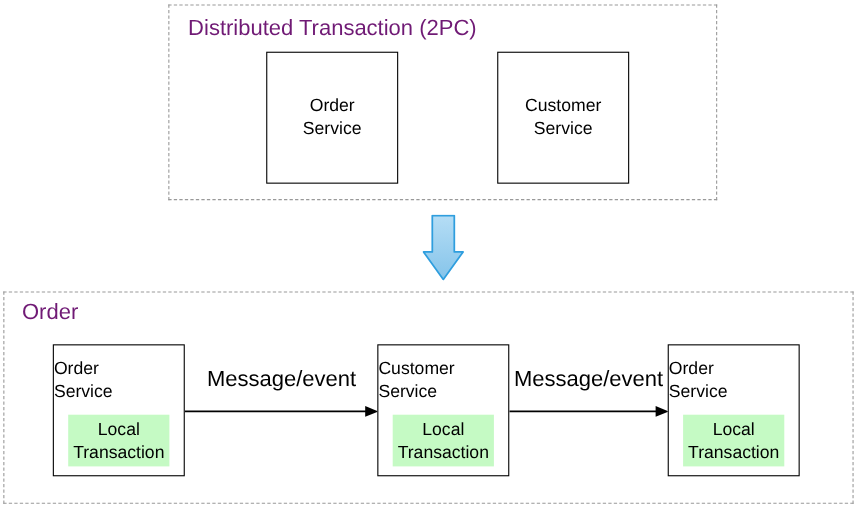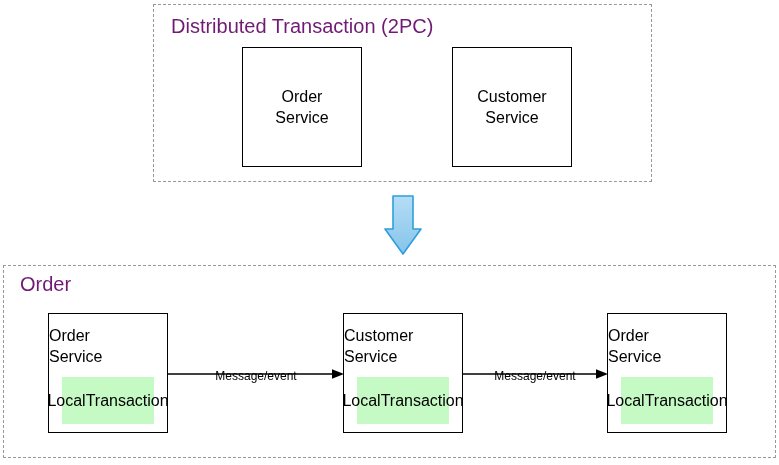--- a/index.html
+++ b/index.html
@@ -59,35 +59,34 @@
     padding-top: 11px;
   }
   .svc-line { display: block; }
 
   .local-box {
     position: absolute;
     left: 13px; top: 63px;
     width: 92px; height: 47px;
     background: #c5fac4;
     display: flex;
-    flex-direction: row;
+    flex-direction: column;
     justify-content: center;
     align-items: center;
     font-size: 16px;
     line-height: 21px;
   }
 
   .msg-label {
     position: absolute;
     width: 180px;
     top: 334px;
     text-align: center;
-    font-size: 12px;
+    font-size: 20px;
     white-space: nowrap;
-    margin-top: 35px;
   }
   .msg-arrow {
     position: absolute;
     top: 366px;
     height: 16px;
   }
   .down-arrow {
     position: absolute;
     left: 384px; top: 195px;
   }

